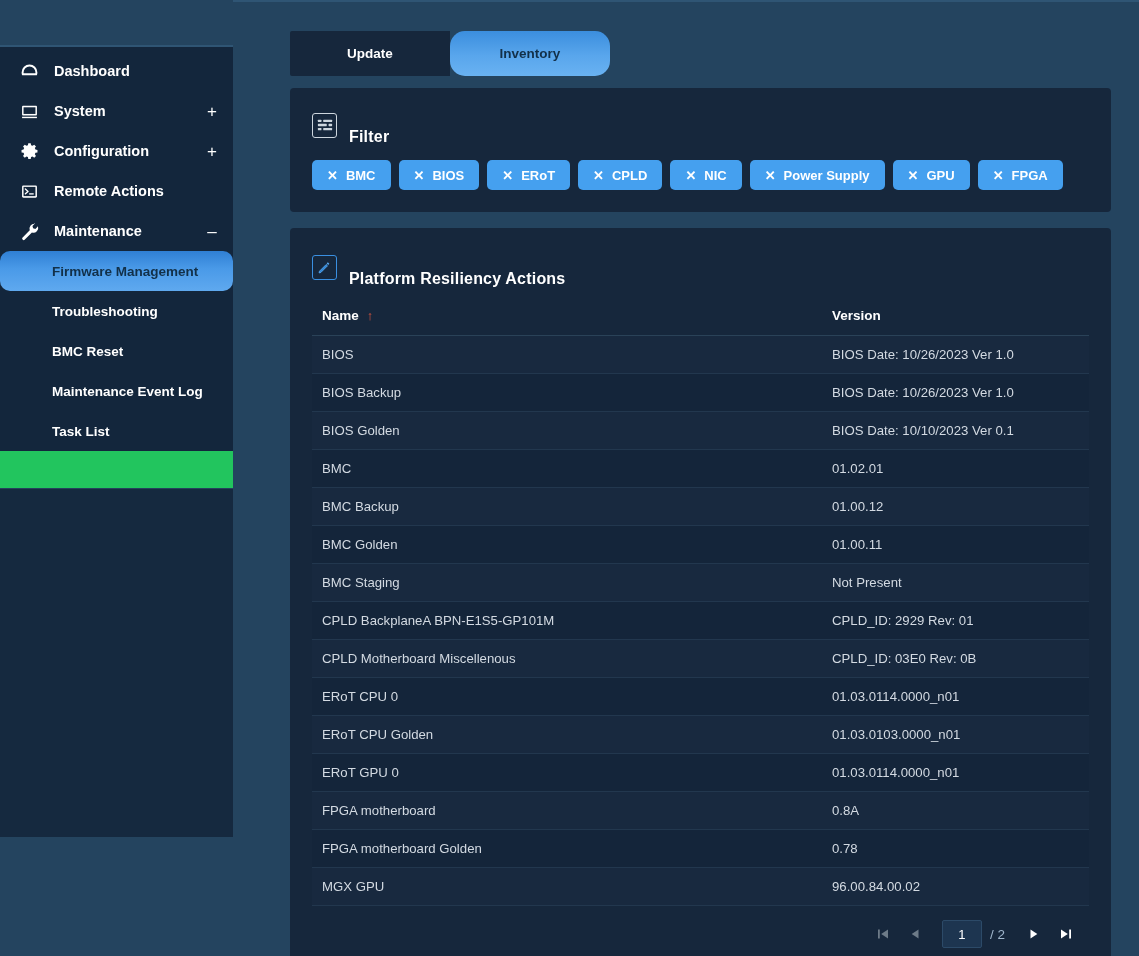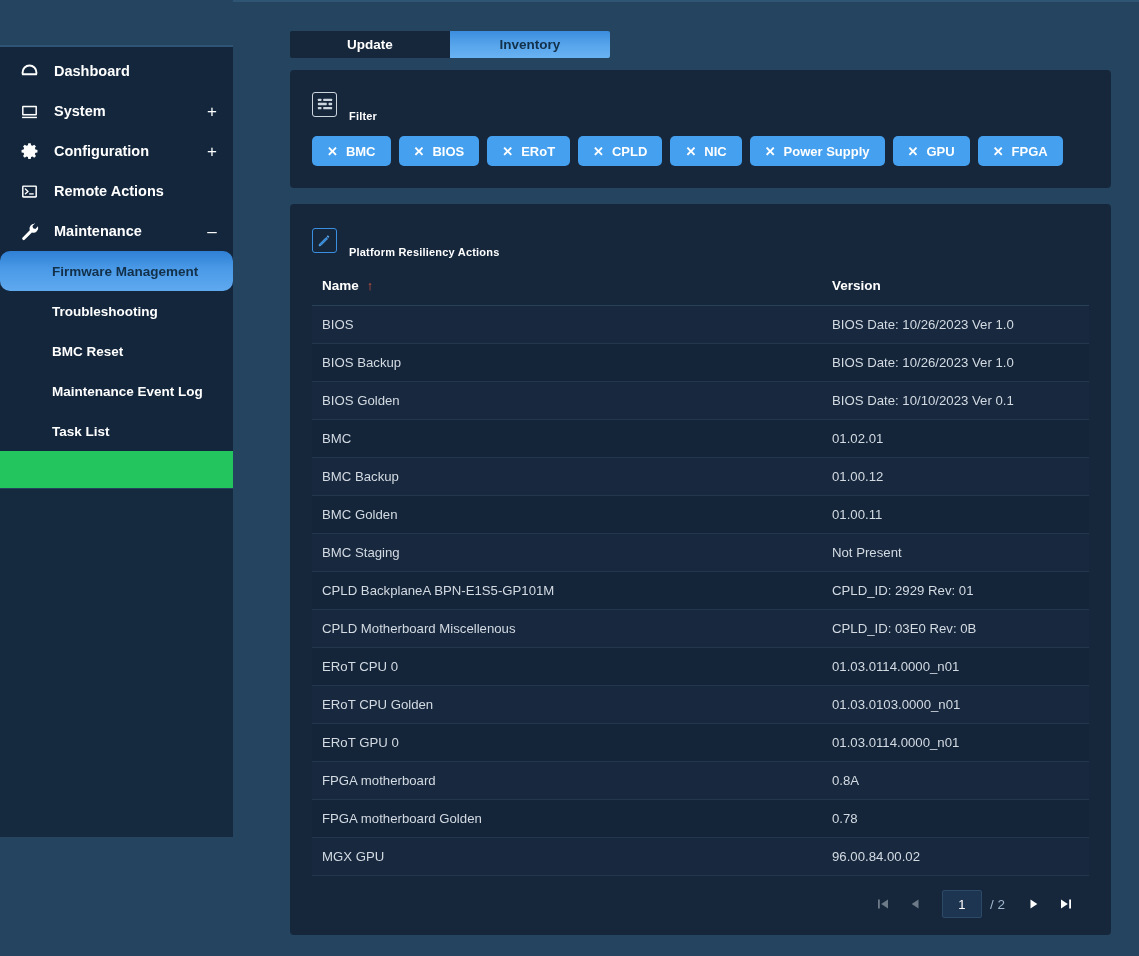--- a/index.html
+++ b/index.html
@@ -100,62 +100,63 @@
     padding: 0;
     position: relative;
     overflow: hidden;
   }
 
   
   .tabs {
     display: flex;
     margin: 29px 0 0 57px;
     width: 320px;
-    height: 27px;
+    height: 45px;
     border-radius: 2px;
     overflow: hidden;
   }
   .tab {
     flex: 1 1 50%;
     display: flex;
     align-items: center;
     justify-content: center;
     font-size: 13.5px;
     font-weight: bold;
     cursor: pointer;
     user-select: none;
   }
   .tab.inactive {
     background: #16273c;
     color: #ffffff;
   }
   .tab.active {
     background: linear-gradient(180deg, #3b8ede 0%, #59a6ec 55%, #69b2f2 100%);
     color: #123049;
+    border-radius: 15px;
   }
 
   
   .panel {
     background: #16273c;
     border-radius: 4px;
     margin: 0 28px 0 57px;
     position: relative;
   }
   .panel-filter { margin-top: 12px; padding: 16px 22px 22px 22px; }
   .panel-table  { margin-top: 16px; padding: 18px 22px 11px 22px; }
 
   .panel-head {
     display: flex;
     align-items: center;
     gap: 12px;
     margin-bottom: 14px;
   }
   .panel-head .title {
     color: #ffffff;
-    font-size: 11px;
+    font-size: 16px;
     font-weight: bold;
     letter-spacing: .2px;
     margin-top: 24px;
   }
 
   .icon-box {
     width: 25px; height: 25px;
     border: 1px solid #cdd6de;
     border-radius: 3px;
     display: flex; align-items: center; justify-content: center;

